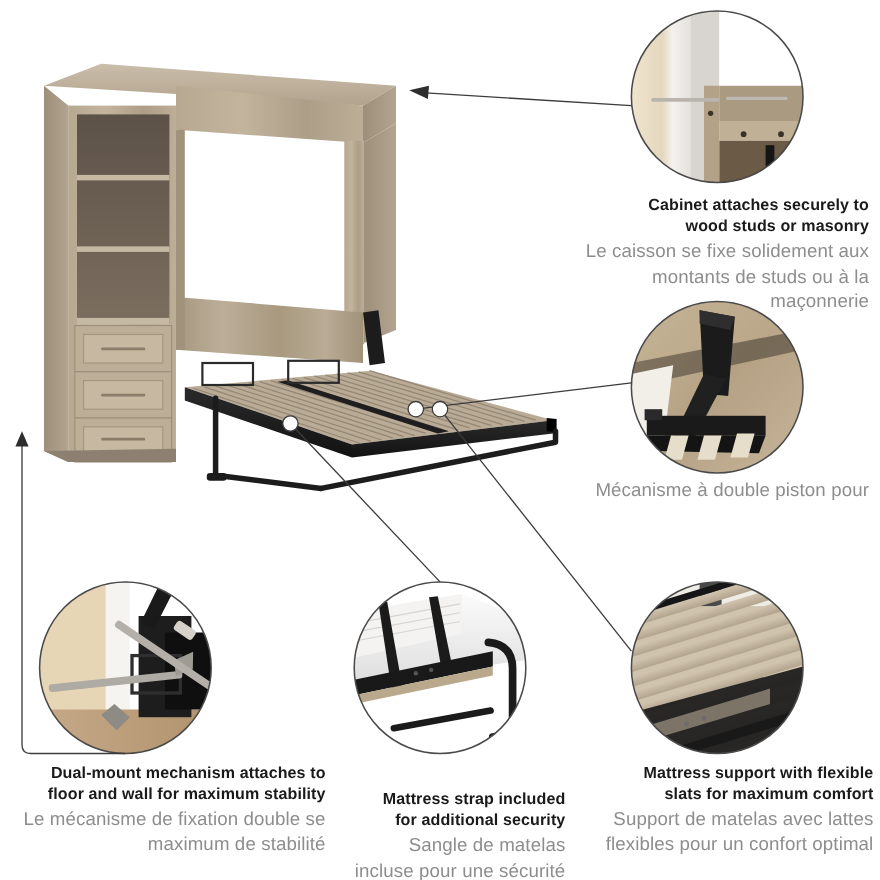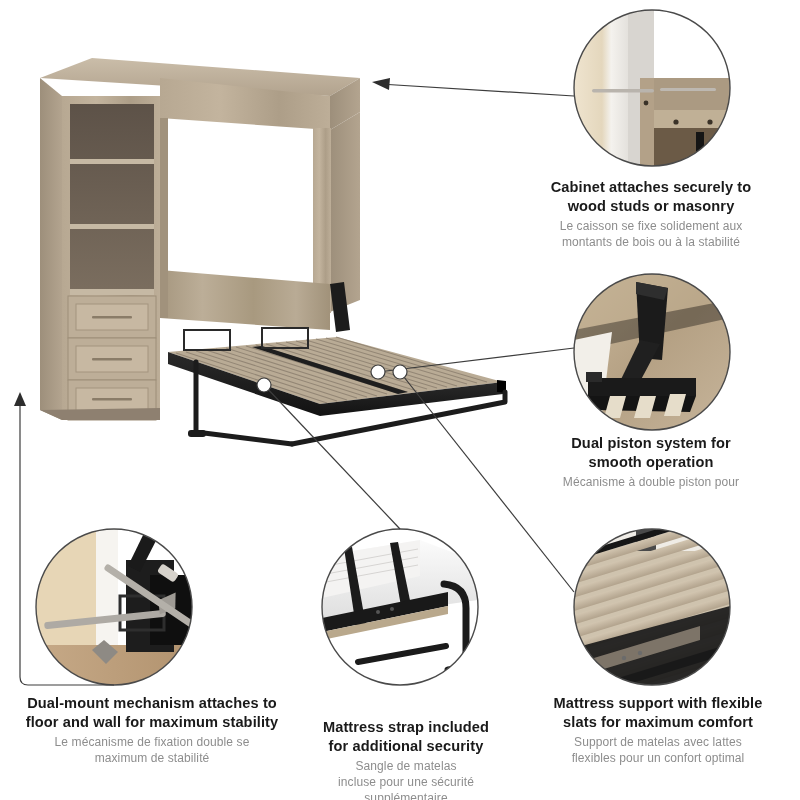--- a/index.html
+++ b/index.html
@@ -8,27 +8,27 @@
     background:#ffffff;
     font-family:"Liberation Sans", sans-serif;
     position:relative;
     overflow:hidden;
     -webkit-font-smoothing:antialiased;
   }
   #stage{position:absolute;inset:0;width:800px;height:800px;}
   svg.layer{position:absolute;left:0;top:0;width:800px;height:800px;}
 
   
-  .caption{position:absolute;text-align:center;}
+  .caption{position:absolute;text-align:right;}
   .cap-en{
     font-size:14.6px;font-weight:bold;color:#1a1a1a;
     line-height:1.33;letter-spacing:.1px;
   }
   .cap-fr{
-    font-size:12px;font-weight:normal;color:#8d8d8d;
+    font-size:17px;font-weight:normal;color:#8d8d8d;
     line-height:1.34;letter-spacing:.1px;margin-top:1px;
   }
   .cap-line{display:block;}
 
   #cap-cabinet{left:512px;top:178px;width:278px;}
   #cap-piston{left:512px;top:434px;width:278px;}
   #cap-mount{left:8px;top:694px;width:288px;}
   #cap-strap{left:298px;top:694px;width:216px;margin-top:24px;}
   #cap-slats{left:522px;top:694px;width:272px;}
 </style>
@@ -376,29 +376,25 @@
     </g>
   </svg>
 
   <div class="caption" id="cap-cabinet">
     <div class="cap-en">
       <span class="cap-line">Cabinet attaches securely to</span>
       <span class="cap-line">wood studs or masonry</span>
     </div>
     <div class="cap-fr">
       <span class="cap-line">Le caisson se fixe solidement aux</span>
-      <span class="cap-line">montants de bois ou à la stabilité</span>
+      <span class="cap-line">montants de studs ou à la maçonnerie</span>
     </div>
   </div>
 
   <div class="caption" id="cap-piston">
-    <div class="cap-en">
-      <span class="cap-line">Dual piston system for</span>
-      <span class="cap-line">smooth operation</span>
-    </div>
     <div class="cap-fr">
       <span class="cap-line">Mécanisme à double piston pour</span>
     </div>
   </div>
 
   <div class="caption" id="cap-mount">
     <div class="cap-en">
       <span class="cap-line">Dual-mount mechanism attaches to</span>
       <span class="cap-line">floor and wall for maximum stability</span>
     </div>

